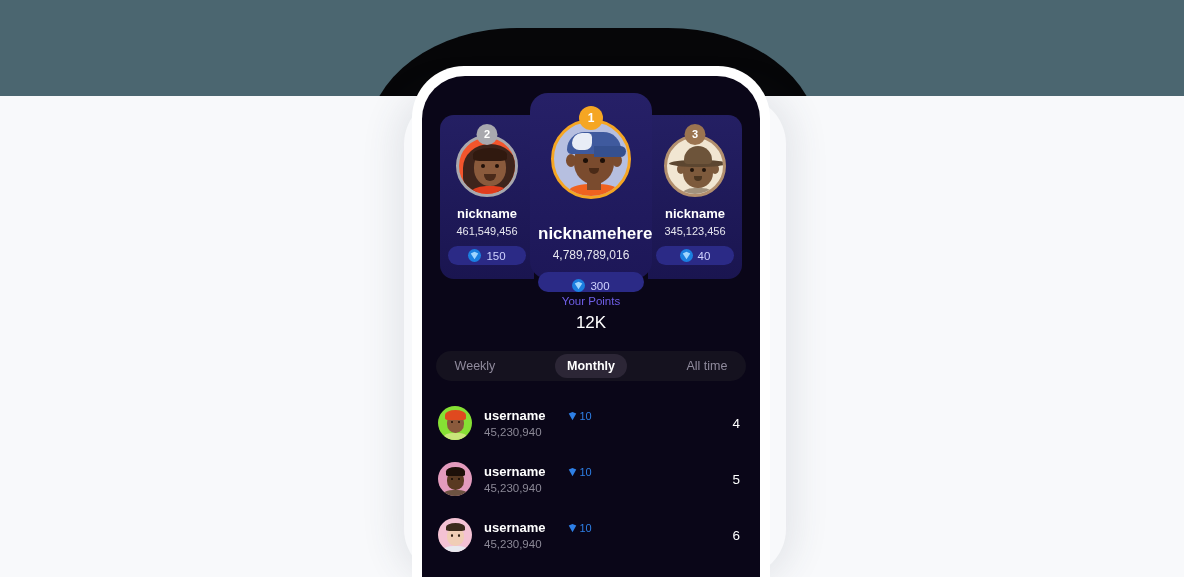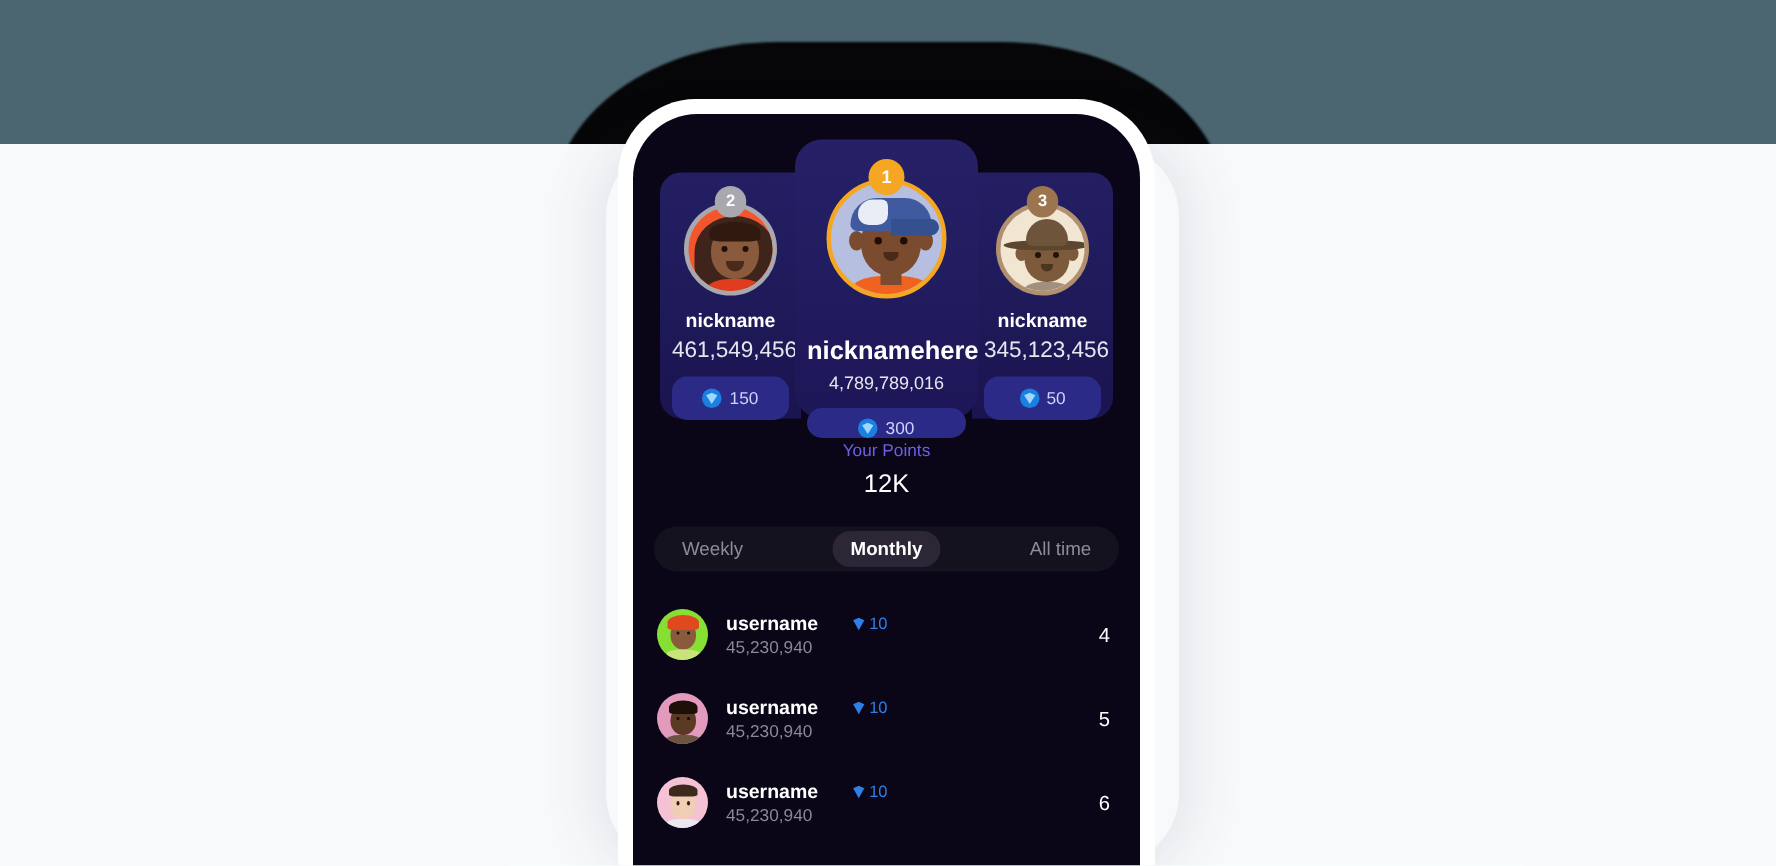--- a/index.html
+++ b/index.html
@@ -164,31 +164,31 @@
     color: #ffffff;
     font-size: 13px;
     font-weight: 700;
     margin-top: 9px;
     white-space: nowrap;
   }
   .card.center .nick { font-size: 17px; margin-top: 25px; }
 
   .points {
     color: #e6e6ef;
-    font-size: 15px;
+    font-size: 11px;
     margin-top: 4px;
     white-space: nowrap;
   }
   .card.center .points { font-size: 12px; }
 
   .gem-pill {
     margin-top: 9px;
     background: #2b2a86;
     border-radius: 10px;
-    height: 29px;
+    height: 19px;
     display: flex;
     align-items: center;
     justify-content: center;
     gap: 5px;
   }
   .card.center .gem-pill { margin-top: 10px; height: 20px; align-items: flex-end; }
 
   .gem-pill .gval {
     color: #cfd2ff;
     font-size: 11.5px;
@@ -415,21 +415,21 @@
               </div>
             </div>
             <div class="nick">nickname</div>
             <div class="points">345,123,456</div>
             <div class="gem-pill">
               <span class="gem-circle">
                 <svg width="9" height="9" viewBox="0 0 12 12">
                     <path d="M1 3.4 L6 1 L11 3.4 L6 11 Z" fill="#9fd6ff"></path>
                   </svg>
               </span>
-              <span class="gval">50</span>
+              <span class="gval">40</span>
             </div>
           </div>
 
         </div>
 
         <div class="stats">
           <div class="stat">
             <div class="stat-label">Your Points</div>
             <div class="stat-value">12K</div>
           </div>

